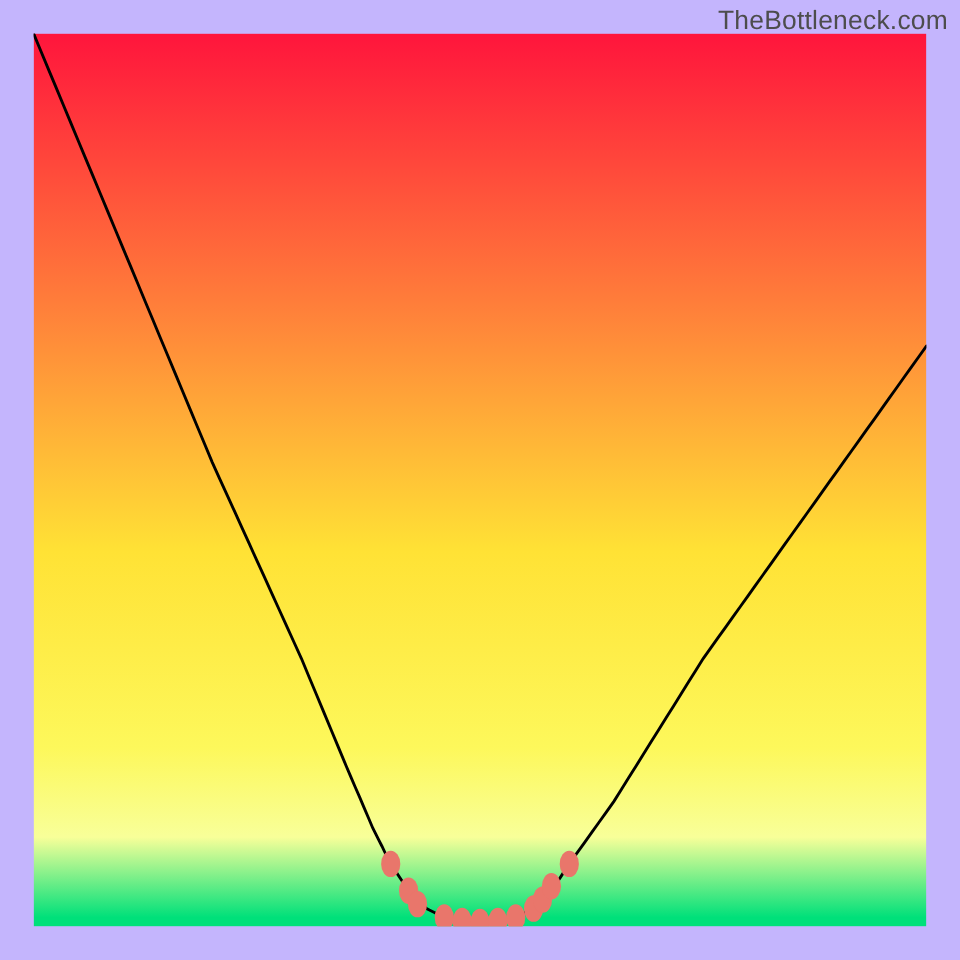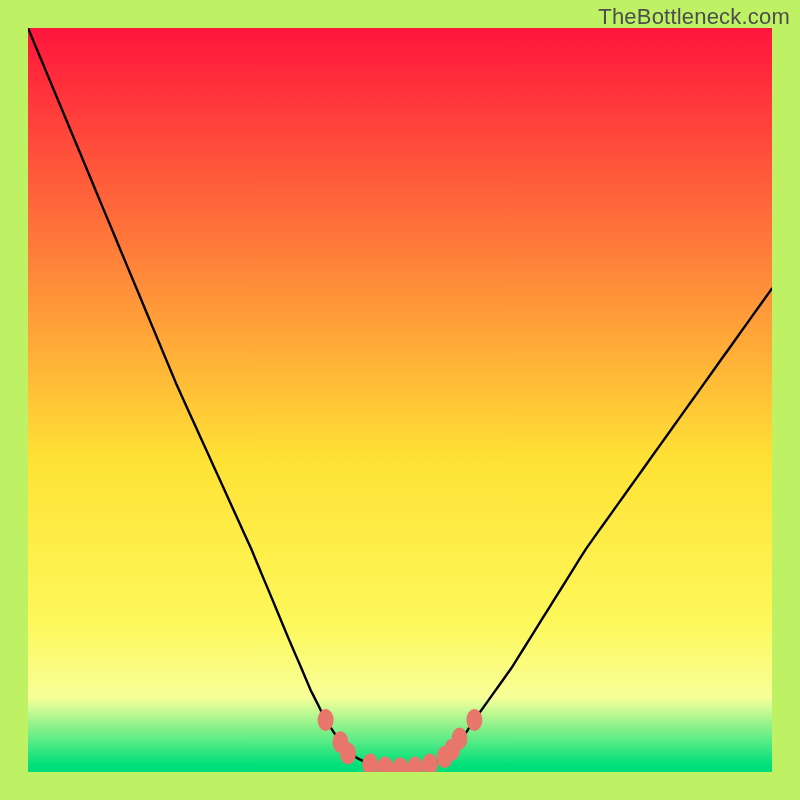--- a/index.html
+++ b/index.html
@@ -9,21 +9,21 @@
     height: 800px;
     overflow: hidden;
     background: #000;
     font-family: Arial, Helvetica, sans-serif;
   }
   .frame {
     position: absolute;
     top: 0; left: 0;
     width: 800px;
     height: 800px;
-    background: #bef264;
+    background: #c4b5fd;
   }
   .watermark {
     position: absolute;
     top: 4px;
     right: 10px;
     color: #4d4d4d;
     font-size: 22px;
     letter-spacing: 0.2px;
     font-weight: 400;
     z-index: 10;

